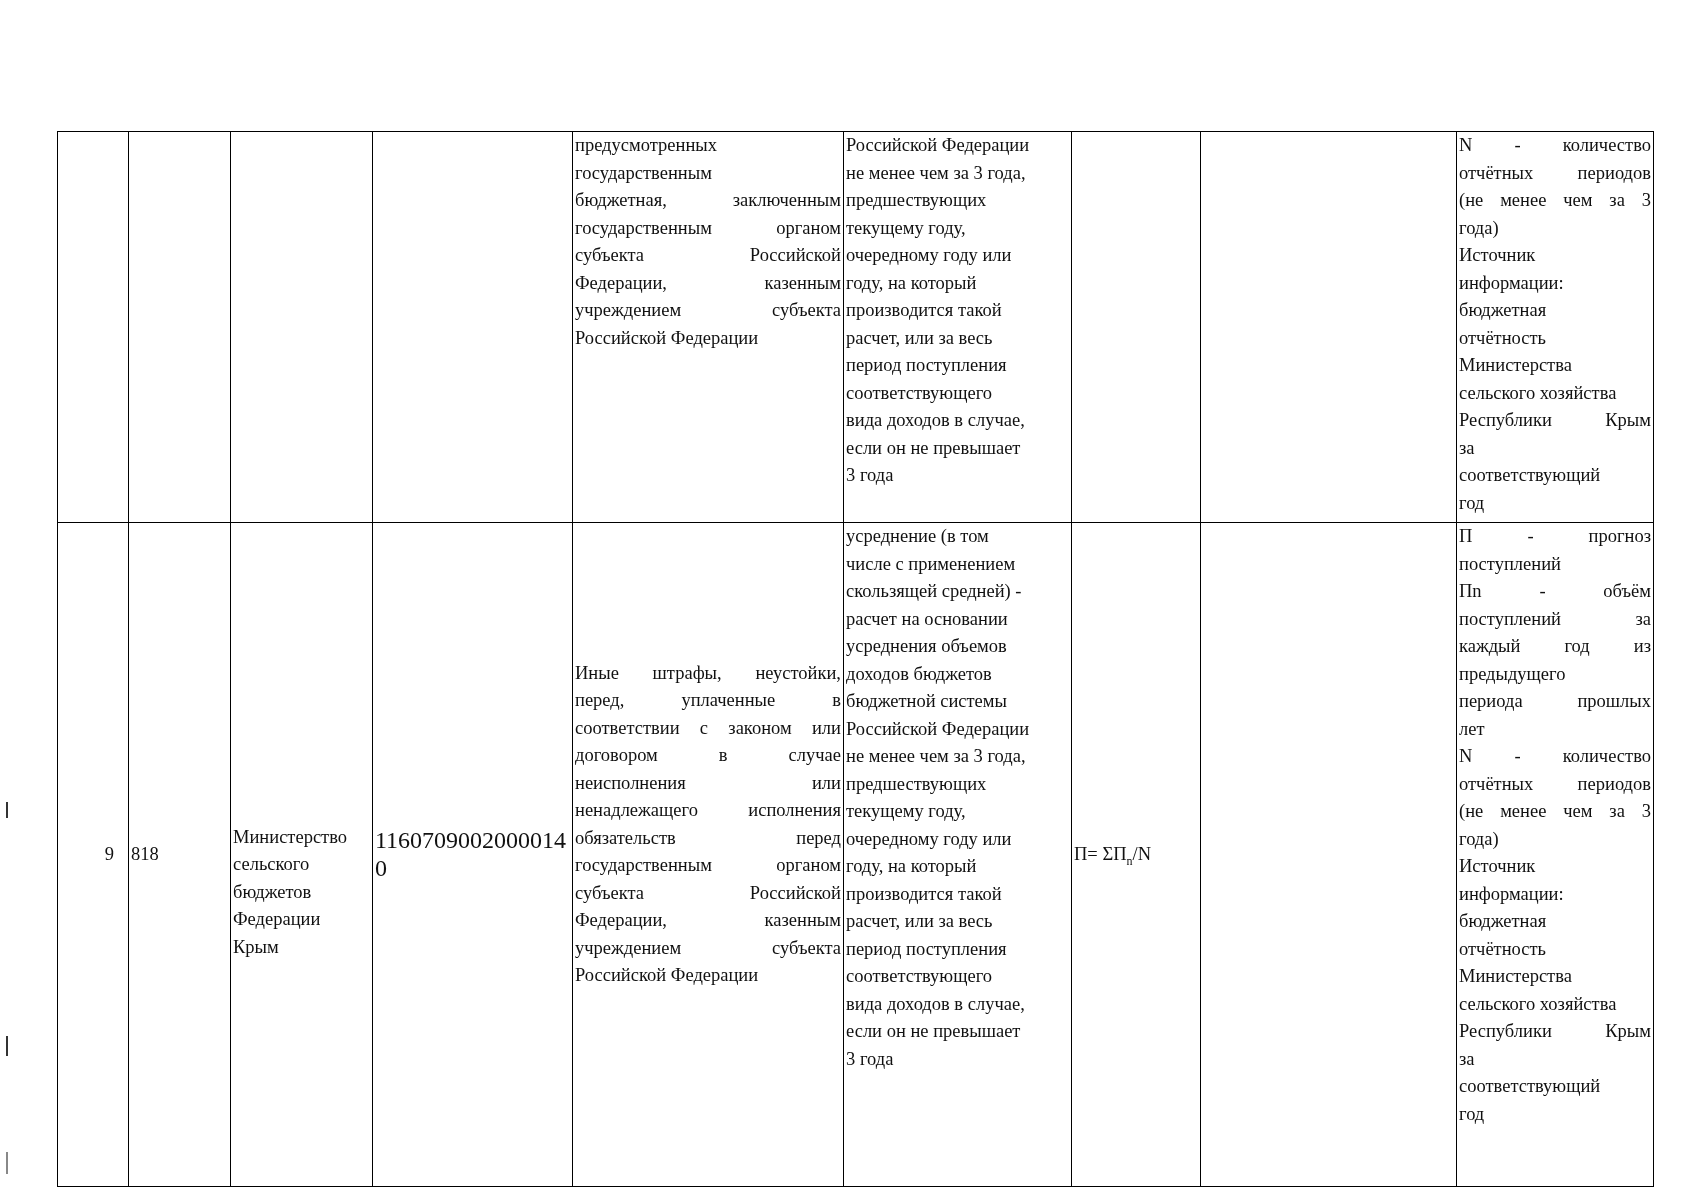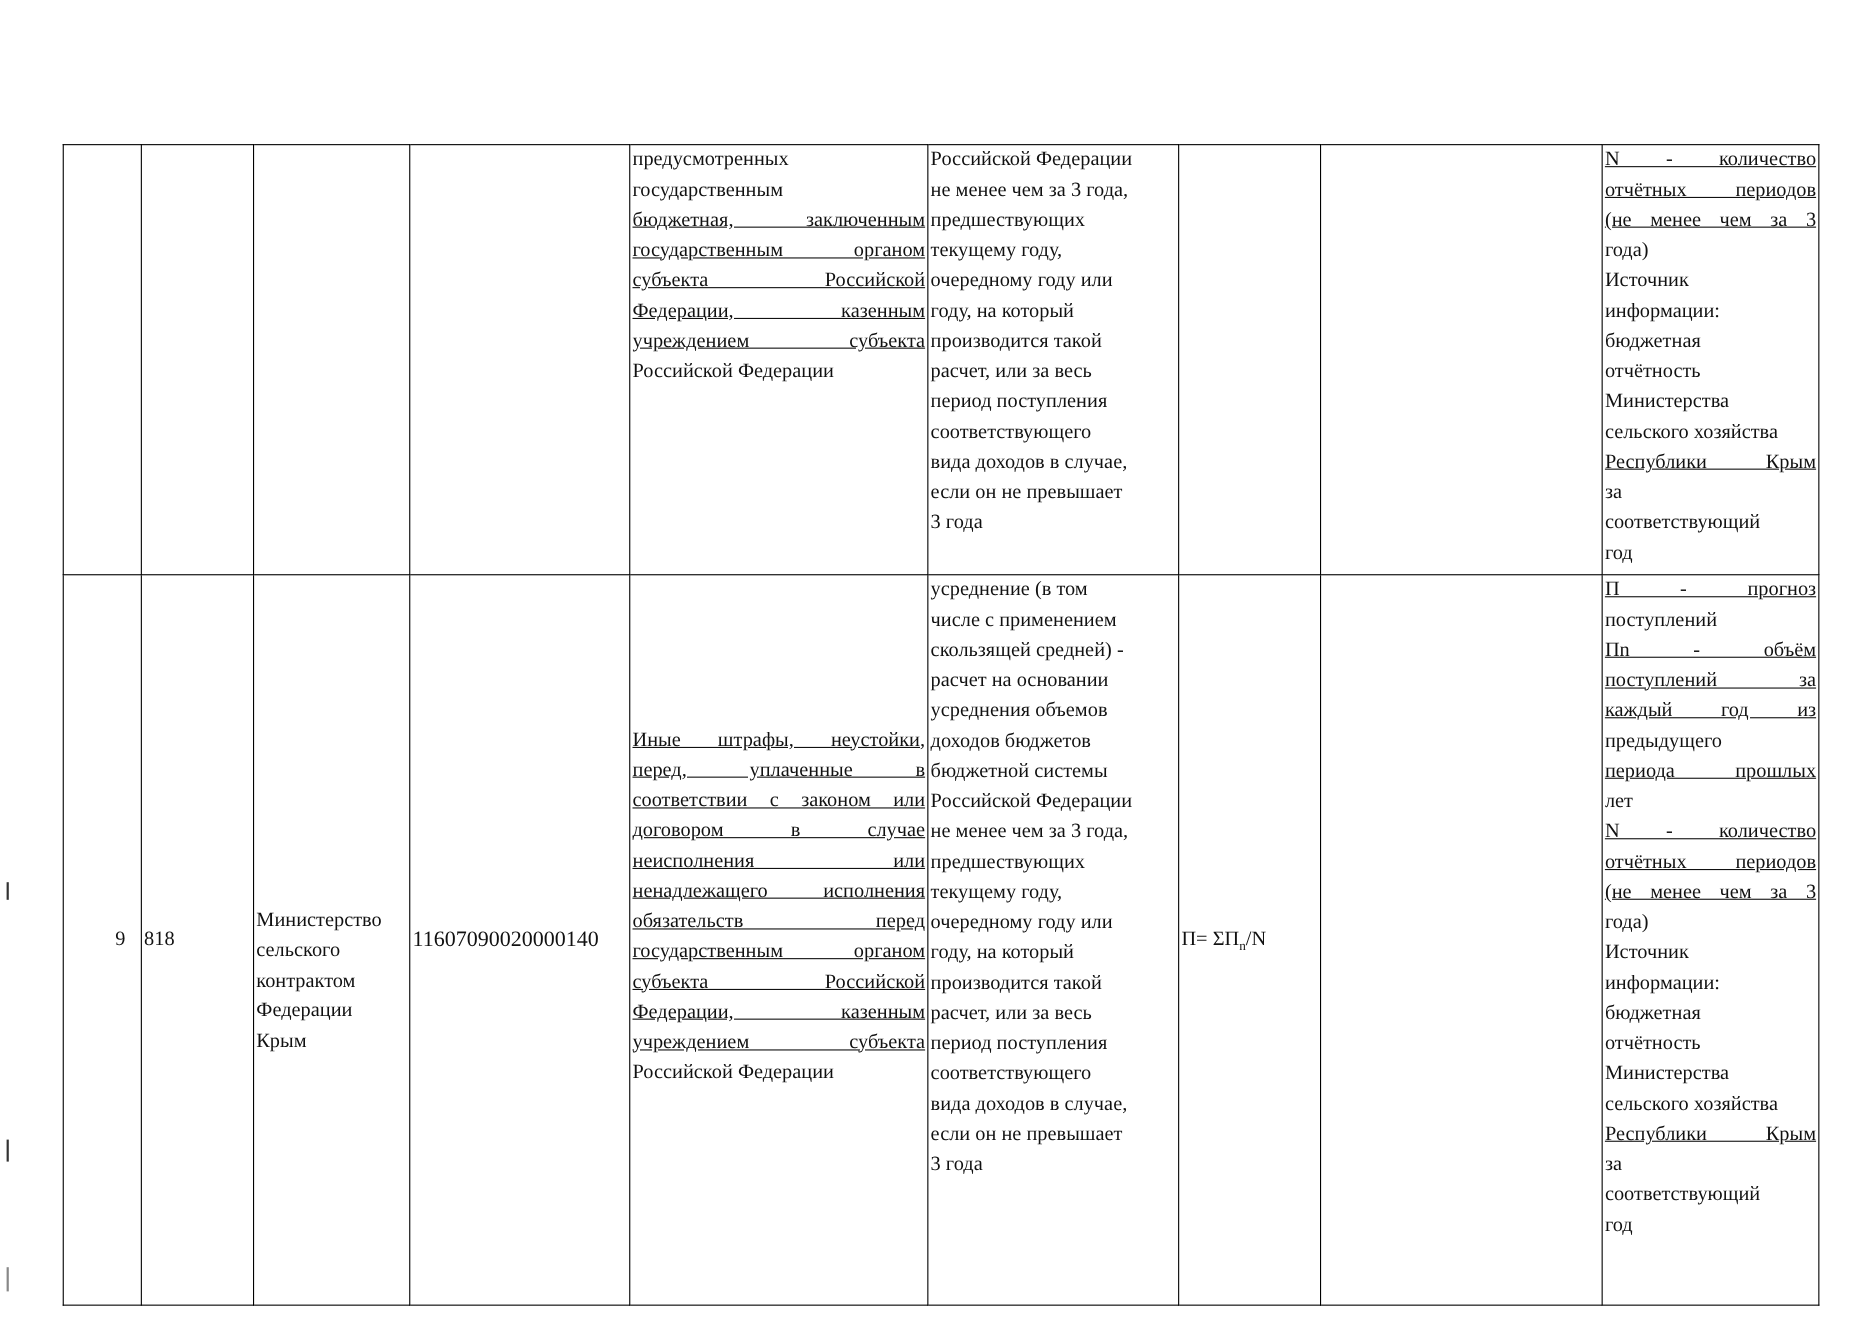--- a/index.html
+++ b/index.html
@@ -7,21 +7,21 @@
          font-family:"Liberation Serif","DejaVu Serif",serif; color:#111; }
   .page { position:absolute; left:0; top:0; width:1701px; height:1148px; }
   table.doc { position:absolute; left:57px; top:131px; border-collapse:collapse; table-layout:fixed; width:1596px; }
   table.doc td { border:1.5px solid #000; vertical-align:top; padding:0 2px 0 2px; font-size:18.5px; line-height:27.5px; word-wrap:break-word; }
   .row1 td { height:390px; }
   .row2 td { height:587px; }
   .mid { vertical-align:middle !important;margin-top:37px; }
   .num { text-align:right; padding-right:14px !important; }
   .u { }
   .line { display:block; }
-  .jl { display:block; text-align:justify; text-align-last:justify;text-decoration:underline; }
+  .jl { display:block; text-align:justify; text-align-last:justify; }
   .mark { position:absolute; left:6px; width:2px; background:#333; }
   sub { font-size:12px; line-height:0; }
 </style>
 </head>
 <body>
 
 <div class="page">
   <div class="mark" style="top:802px;height:16px;"></div>
   <div class="mark" style="top:1036px;height:20px;"></div>
   <div class="mark" style="top:1152px;height:22px;background:#888;"></div>
@@ -87,25 +87,25 @@
             <span class="line">соответствующий</span>
             <span class="line">год</span>
           </td>
     </tr>
     <tr class="row2">
       <td class="mid num">9</td>
       <td class="mid">818</td>
       <td class="mid" id="r1-admin" style="padding-top:76px;">
             <span class="line">Министерство</span>
             <span class="line">сельского</span>
-            <span class="line">контрактом</span>
+            <span class="line">бюджетов</span>
             <span class="line">Федерации</span>
             <span class="line">Крым</span>
           </td>
-      <td class="mid" style="font-size:20px;">11607090020000140</td>
+      <td class="mid" style="font-size:24px;">11607090020000140</td>
       <td class="mid" id="r1-name" style="padding-bottom:60px;">
             <span class="jl">Иные штрафы, неустойки,</span>
             <span class="jl">перед, уплаченные в</span>
             <span class="jl">соответствии с законом или</span>
             <span class="jl">договором в случае</span>
             <span class="jl">неисполнения или</span>
             <span class="jl">ненадлежащего исполнения</span>
             <span class="jl">обязательств перед</span>
             <span class="jl">государственным органом</span>
             <span class="jl">субъекта Российской</span>

